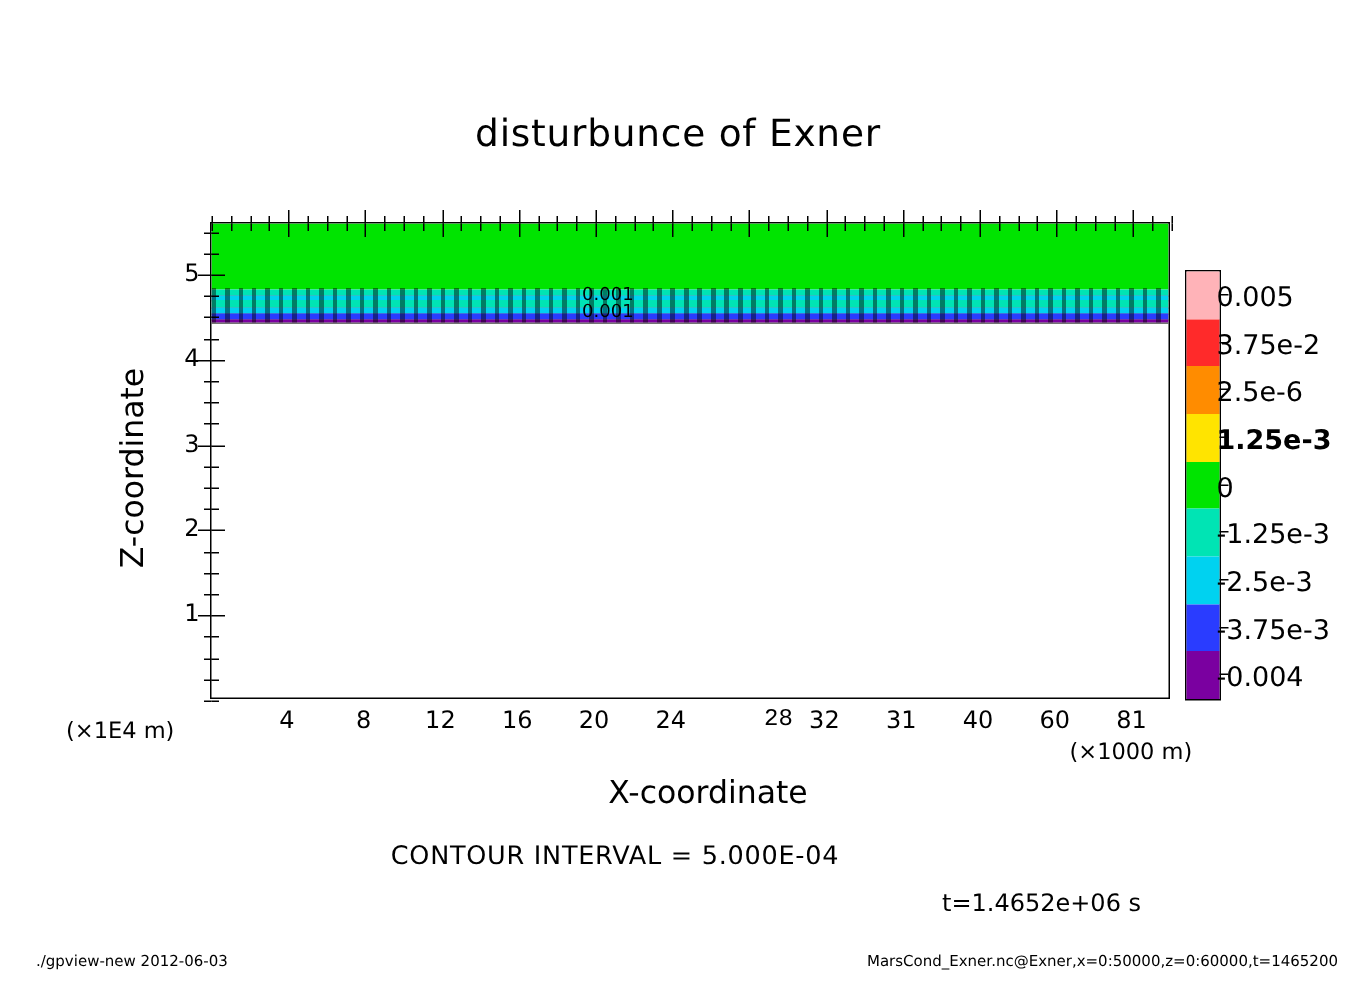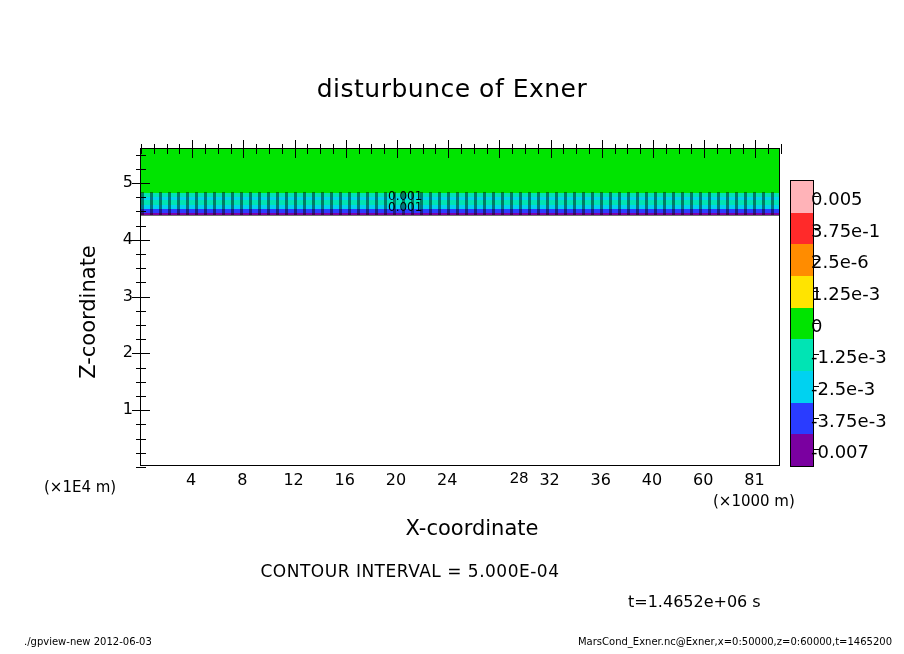--- a/index.html
+++ b/index.html
@@ -320,21 +320,21 @@
 
 <div id="xticklabels">
     <div class="xlabel-tick" style="left: 191.2px;">4</div>
     <div class="xlabel-tick" style="left: 242.4px;">8</div>
     <div class="xlabel-tick" style="left: 293.6px;">12</div>
     <div class="xlabel-tick" style="left: 344.8px;">16</div>
     <div class="xlabel-tick" style="left: 396px;">20</div>
     <div class="xlabel-tick" style="left: 447.2px;">24</div>
     <div class="xlabel-tick" style="left: 519px; font-family: Liberation Mono, monospace;">28</div>
     <div class="xlabel-tick" style="left: 549.6px;">32</div>
-    <div class="xlabel-tick" style="left: 600.8px;">36</div>
+    <div class="xlabel-tick" style="left: 600.8px;">31</div>
     <div class="xlabel-tick" style="left: 652px;">40</div>
     <div class="xlabel-tick" style="left: 703.2px;">60</div>
     <div class="xlabel-tick" style="left: 754.4px;">81</div>
   </div>
 <div id="yticklabels">
     <div class="ylabel-tick" style="top: 409.214px;">1</div>
     <div class="ylabel-tick" style="top: 352.429px;">2</div>
     <div class="ylabel-tick" style="top: 295.643px;">3</div>
     <div class="ylabel-tick" style="top: 238.857px;">4</div>
     <div class="ylabel-tick" style="top: 182.071px;">5</div>
@@ -352,34 +352,34 @@
     <div class="cb-cell" style="height: 31.6667px; background: rgb(255, 228, 0);"></div>
     <div class="cb-cell" style="height: 31.6667px; background: rgb(0, 228, 0);"></div>
     <div class="cb-cell" style="height: 31.6667px; background: rgb(0, 228, 180);"></div>
     <div class="cb-cell" style="height: 31.6667px; background: rgb(0, 210, 240);"></div>
     <div class="cb-cell" style="height: 31.6667px; background: rgb(42, 60, 255);"></div>
     <div class="cb-cell" style="height: 31.6667px; background: rgb(122, 0, 160);"></div>
   </div>
 <div id="colorbar-labels">
     <div class="cb-label" style="top: 195.833px;">0.005</div>
     <div class="cb-tick" style="top: 195.833px;"></div>
-    <div class="cb-label" style="top: 227.5px;">3.75e-1</div>
+    <div class="cb-label" style="top: 227.5px;">3.75e-2</div>
     <div class="cb-tick" style="top: 227.5px;"></div>
     <div class="cb-label" style="top: 259.167px;">2.5e-6</div>
     <div class="cb-tick" style="top: 259.167px;"></div>
-    <div class="cb-label" style="top: 290.833px;">1.25e-3</div>
+    <div class="cb-label" style="top: 290.833px; font-weight: bold;">1.25e-3</div>
     <div class="cb-tick" style="top: 290.833px;"></div>
     <div class="cb-label" style="top: 322.5px;">0</div>
     <div class="cb-tick" style="top: 322.5px;"></div>
     <div class="cb-label" style="top: 354.167px;">-1.25e-3</div>
     <div class="cb-tick" style="top: 354.167px;"></div>
     <div class="cb-label" style="top: 385.833px;">-2.5e-3</div>
     <div class="cb-tick" style="top: 385.833px;"></div>
     <div class="cb-label" style="top: 417.5px;">-3.75e-3</div>
     <div class="cb-tick" style="top: 417.5px;"></div>
-    <div class="cb-label" style="top: 449.167px;">-0.007</div>
+    <div class="cb-label" style="top: 449.167px;">-0.004</div>
     <div class="cb-tick" style="top: 449.167px;"></div>
   </div>
 
 <div class="abs" id="contour-interval">CONTOUR INTERVAL = 5.000E-04</div>
 <div class="abs" id="time-label">t=1.4652e+06 s</div>
 <div class="abs" id="footer-left">./gpview-new   2012-06-03</div>
 <div class="abs" id="footer-right">MarsCond_Exner.nc@Exner,x=0:50000,z=0:60000,t=1465200</div>
 
 </body></html>

